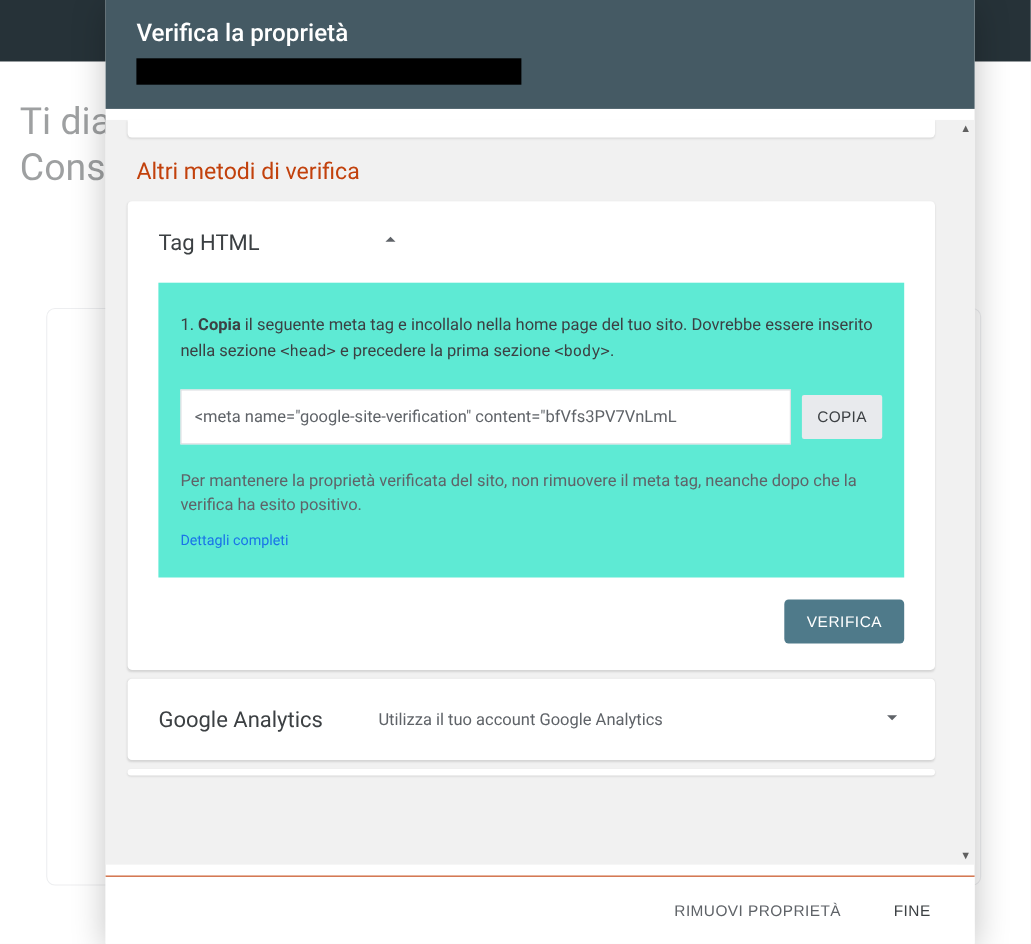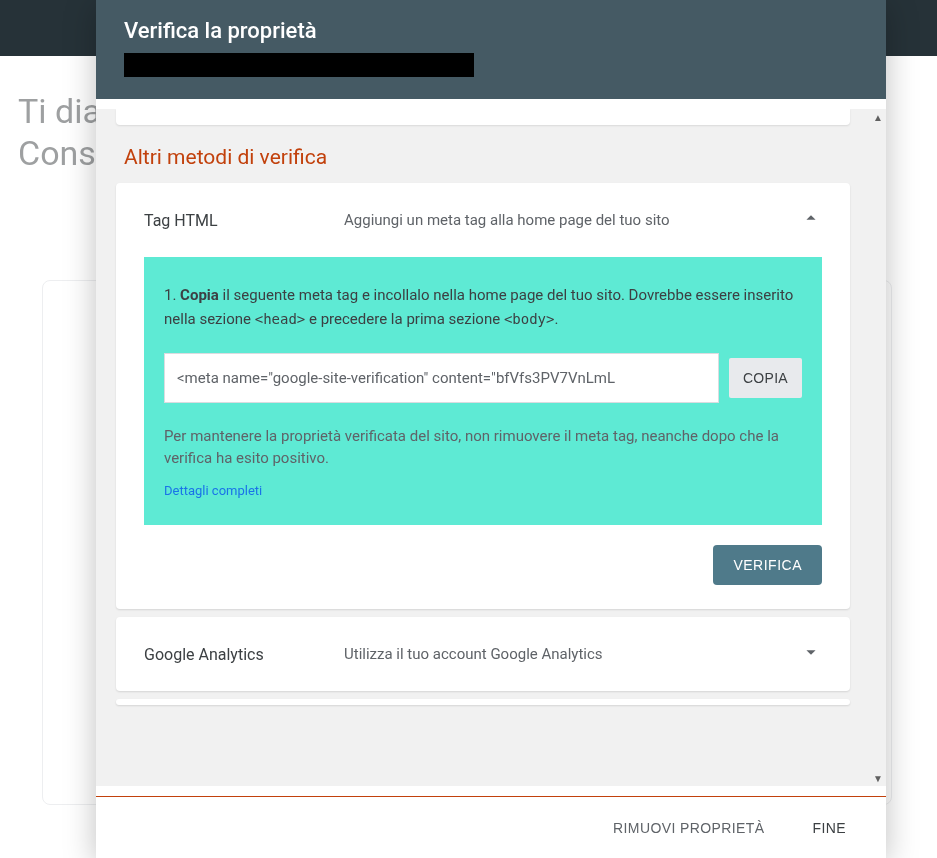--- a/index.html
+++ b/index.html
@@ -77,21 +77,21 @@
       box-shadow:0 1px 2px rgba(0,0,0,.12);
       margin-bottom:8px;
     }
     .panel-head {
       display:flex; align-items:center;
       padding:24px 28px;
       cursor:pointer;
     }
     .ph-title {
       width:200px;
-      font-size:16px;
+      font-size:20px;
       color:#3c4043;
     }
     .ph-desc {
       flex:1;
       font-size:15px;
       color:#5f6368;
       padding-right:16px;
       line-height:22px;
     }
     .chev { width:22px; color:#5f6368; }
@@ -203,21 +203,20 @@
   <div class="modal-body">
     <div class="scroll-area">
 
       <div class="stub-card"></div>
 
       <div class="section-label">Altri metodi di verifica</div>
 
       <div class="panel">
         <div class="panel-head">
           <div class="ph-title">Tag HTML</div>
-          <div class="ph-desc">Aggiungi un meta tag alla home page del tuo sito</div>
           <div class="chev">
             <svg viewBox="0 0 24 24" width="22" height="22">
                 <path fill="currentColor" d="M7 14l5-5 5 5z"></path>
               </svg>
           </div>
         </div>
 
         <div class="panel-body">
           <div class="instr">
             <span>1. </span><b>Copia</b><span> il seguente meta tag e incollalo nella home page del tuo sito. Dovrebbe essere inserito nella sezione </span><code class="inline">&lt;head&gt;</code><span> e precedere la prima sezione </span><code class="inline">&lt;body&gt;</code><span>.</span>

